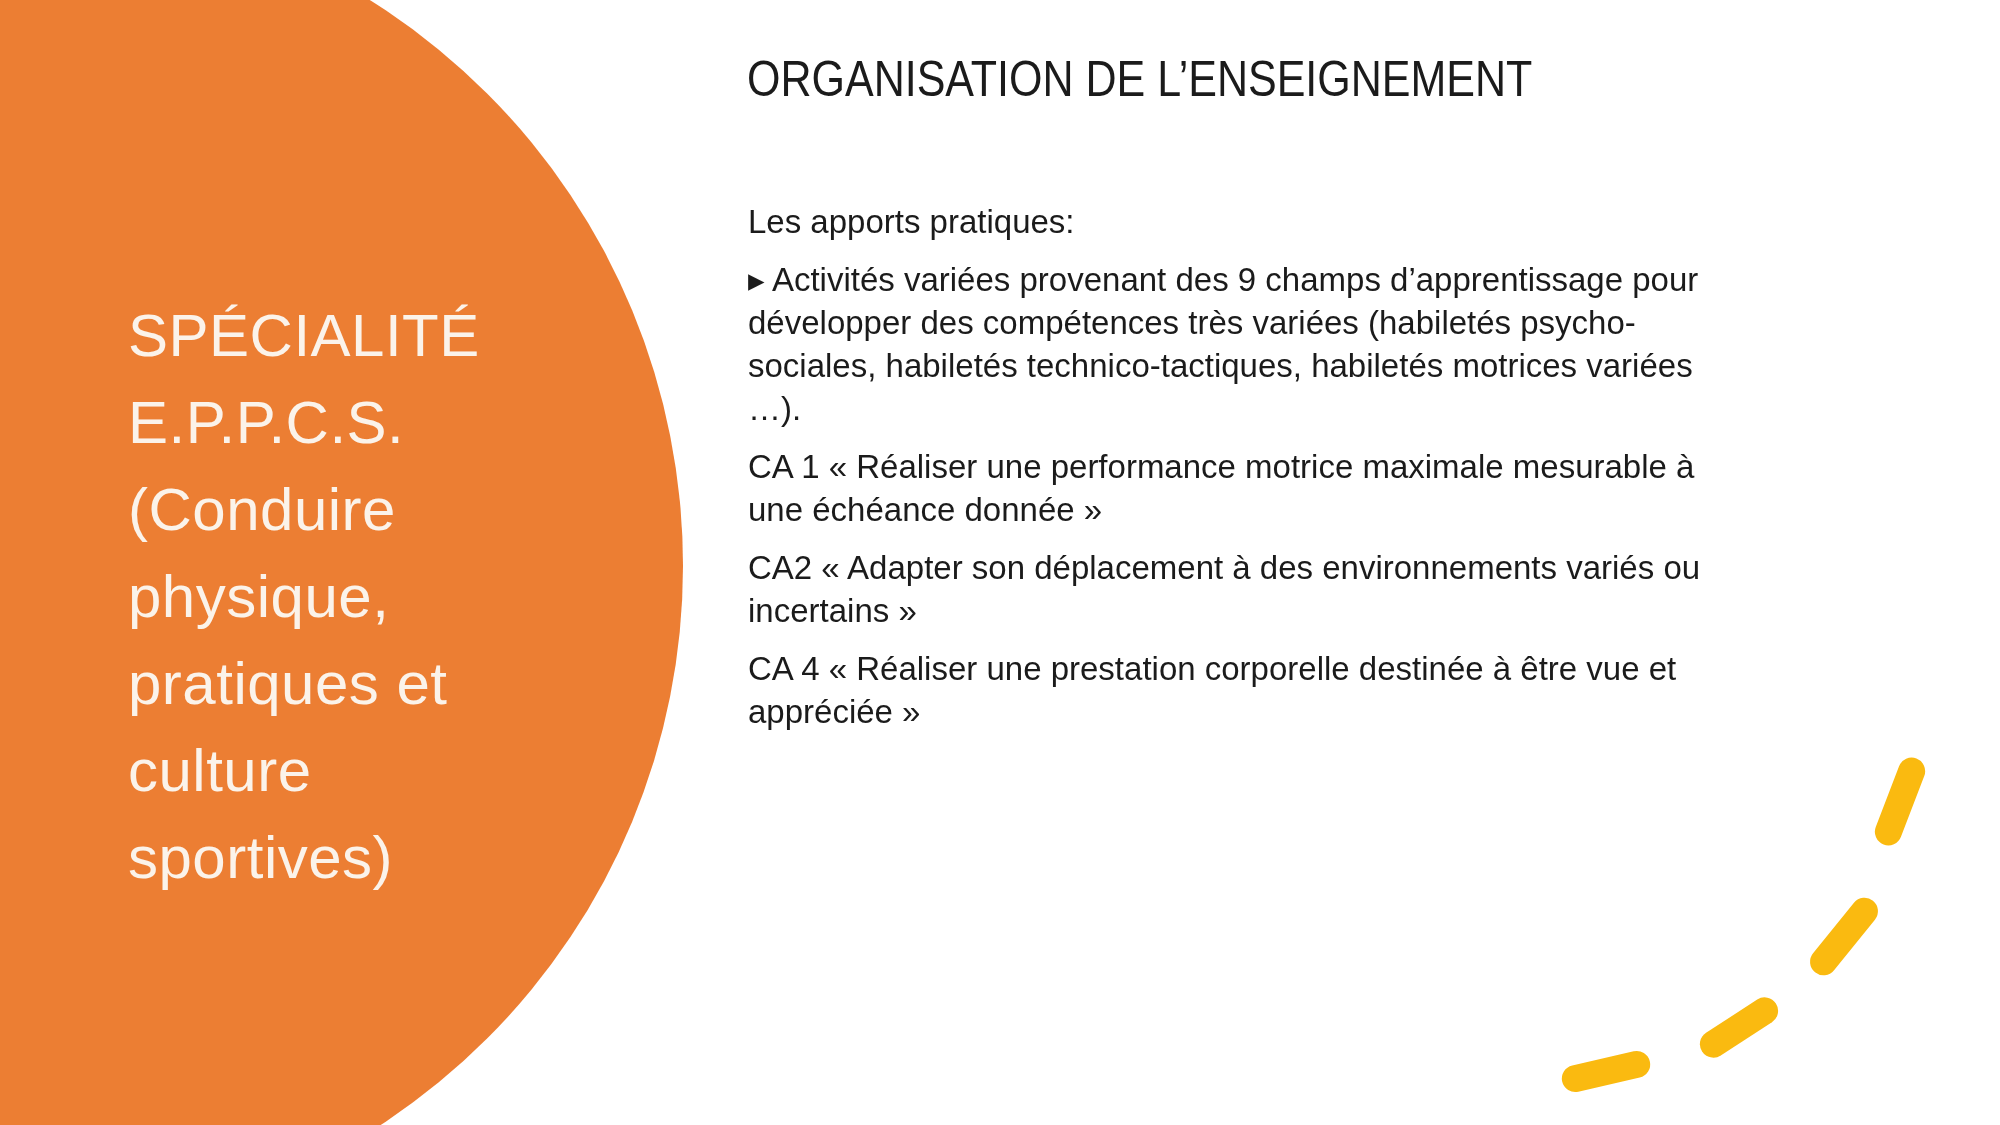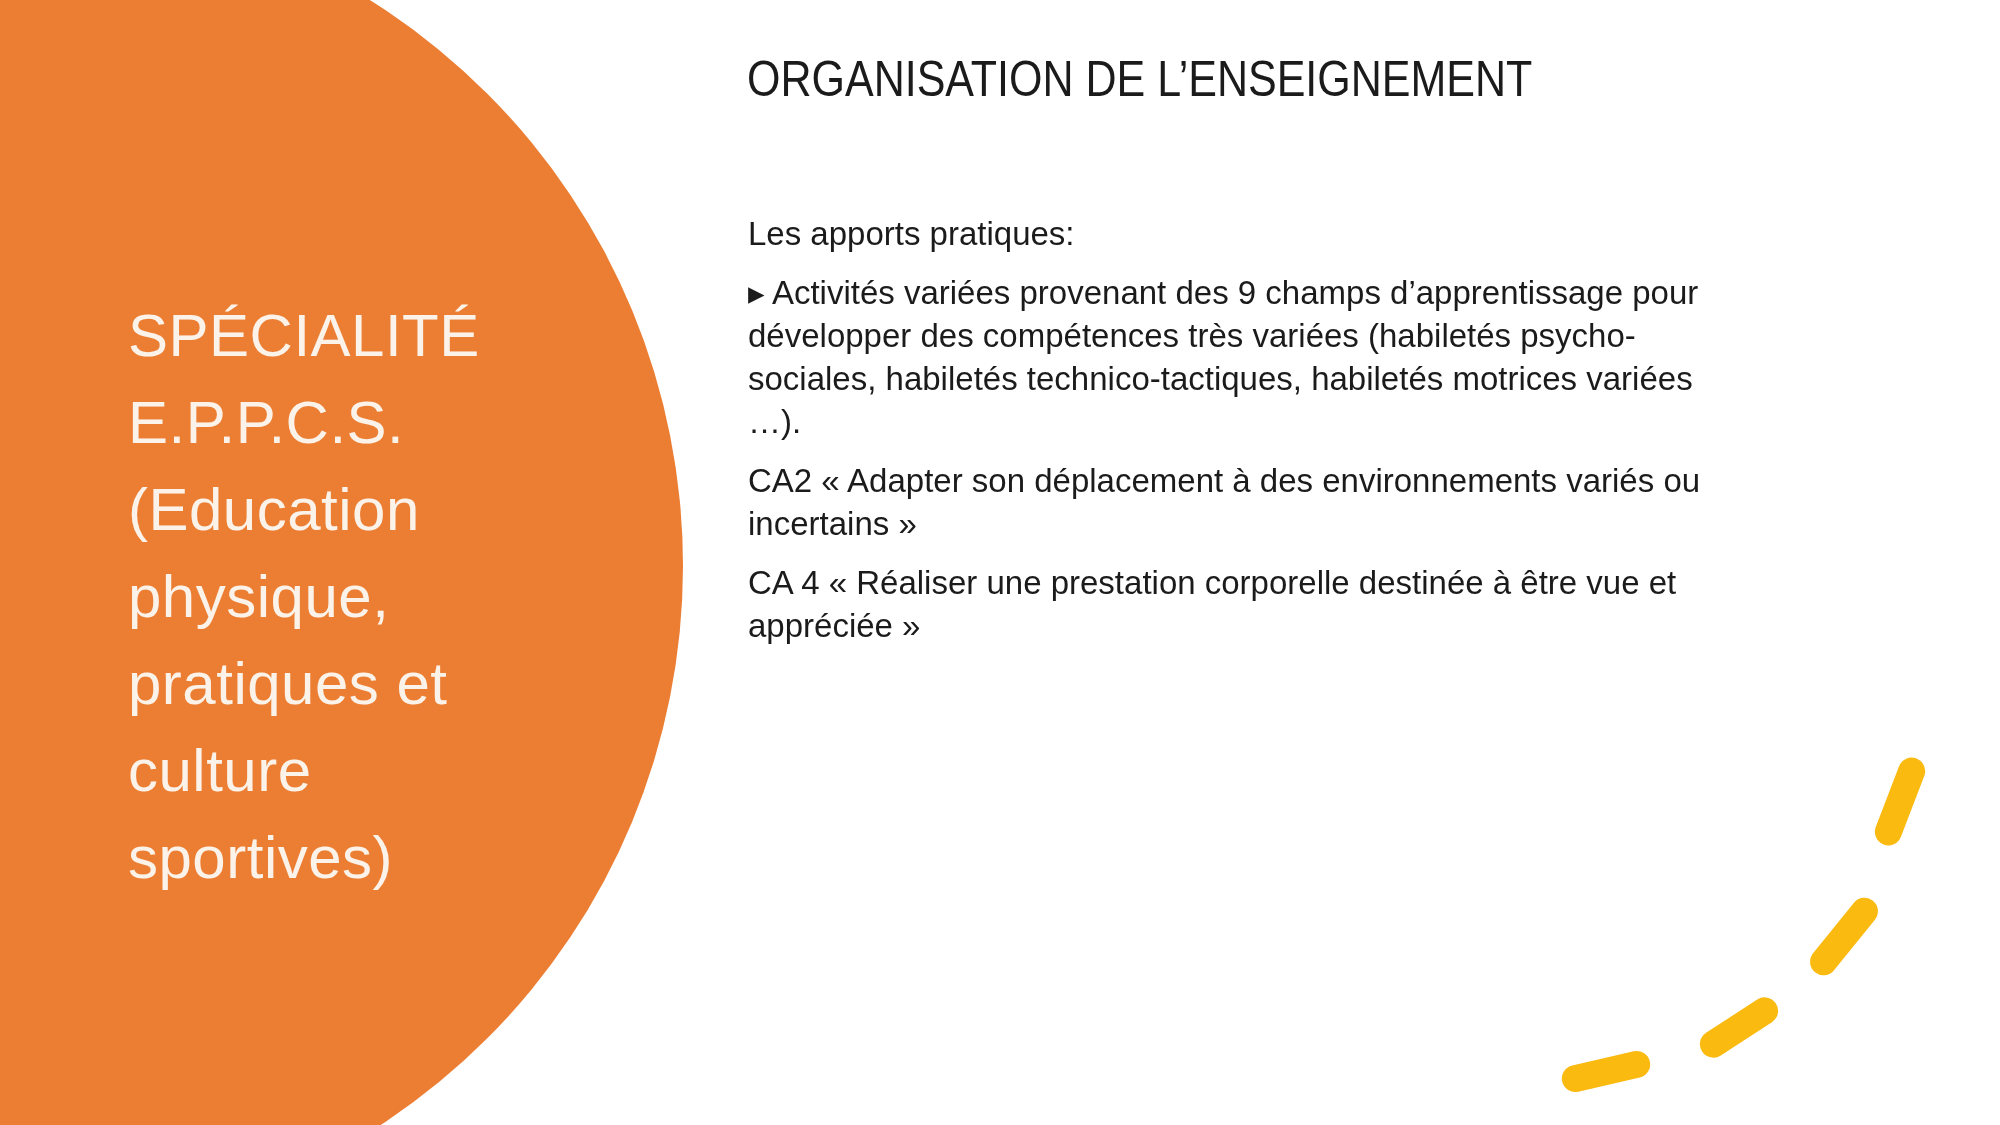--- a/index.html
+++ b/index.html
@@ -48,21 +48,21 @@
     transform: scaleX(0.86);
     transform-origin: left center;
   }
   .body-block {
     position: absolute;
     left: 748px;
     top: 196px;
     width: 1170px;
   }
   .body-block p {
-    margin: 16px 0 15px 0;
+    margin: 4px 0 15px 0;
     font-size: 33px;
     line-height: 43px;
     color: var(--body-text, #1B1B1B);
     white-space: pre-line;
   }
   .dash {
     position: absolute;
     height: 27px;
     border-radius: 14px;
     background: var(--dash-gold, #FABA10);
@@ -74,34 +74,36 @@
 </style>
 </head>
 <body>
 
 <div class="slide">
 
   <div class="circle"></div>
 
   <div class="circle-label">SPÉCIALITÉ
 E.P.P.C.S.
-(Education
+(Conduire
 physique,
 pratiques et
 culture
 sportives)</div>
 
   <h1 class="title">ORGANISATION DE L’ENSEIGNEMENT</h1>
 
   <div class="body-block">
     <p>Les apports pratiques:</p>
     <p>▸ Activités variées provenant des 9 champs d’apprentissage pour
 développer des compétences très variées (habiletés psycho-
 sociales, habiletés technico-tactiques, habiletés motrices variées
 …).</p>
+    <p>CA 1 « Réaliser une performance motrice maximale mesurable à
+une échéance donnée »</p>
     <p>CA2 « Adapter son déplacement à des environnements variés ou
 incertains »</p>
     <p>CA 4 « Réaliser une prestation corporelle destinée à être vue et
 appréciée »</p>
   </div>
 
   <div>
     <div class="dash dash1"></div>
     <div class="dash dash2"></div>
     <div class="dash dash3"></div>

